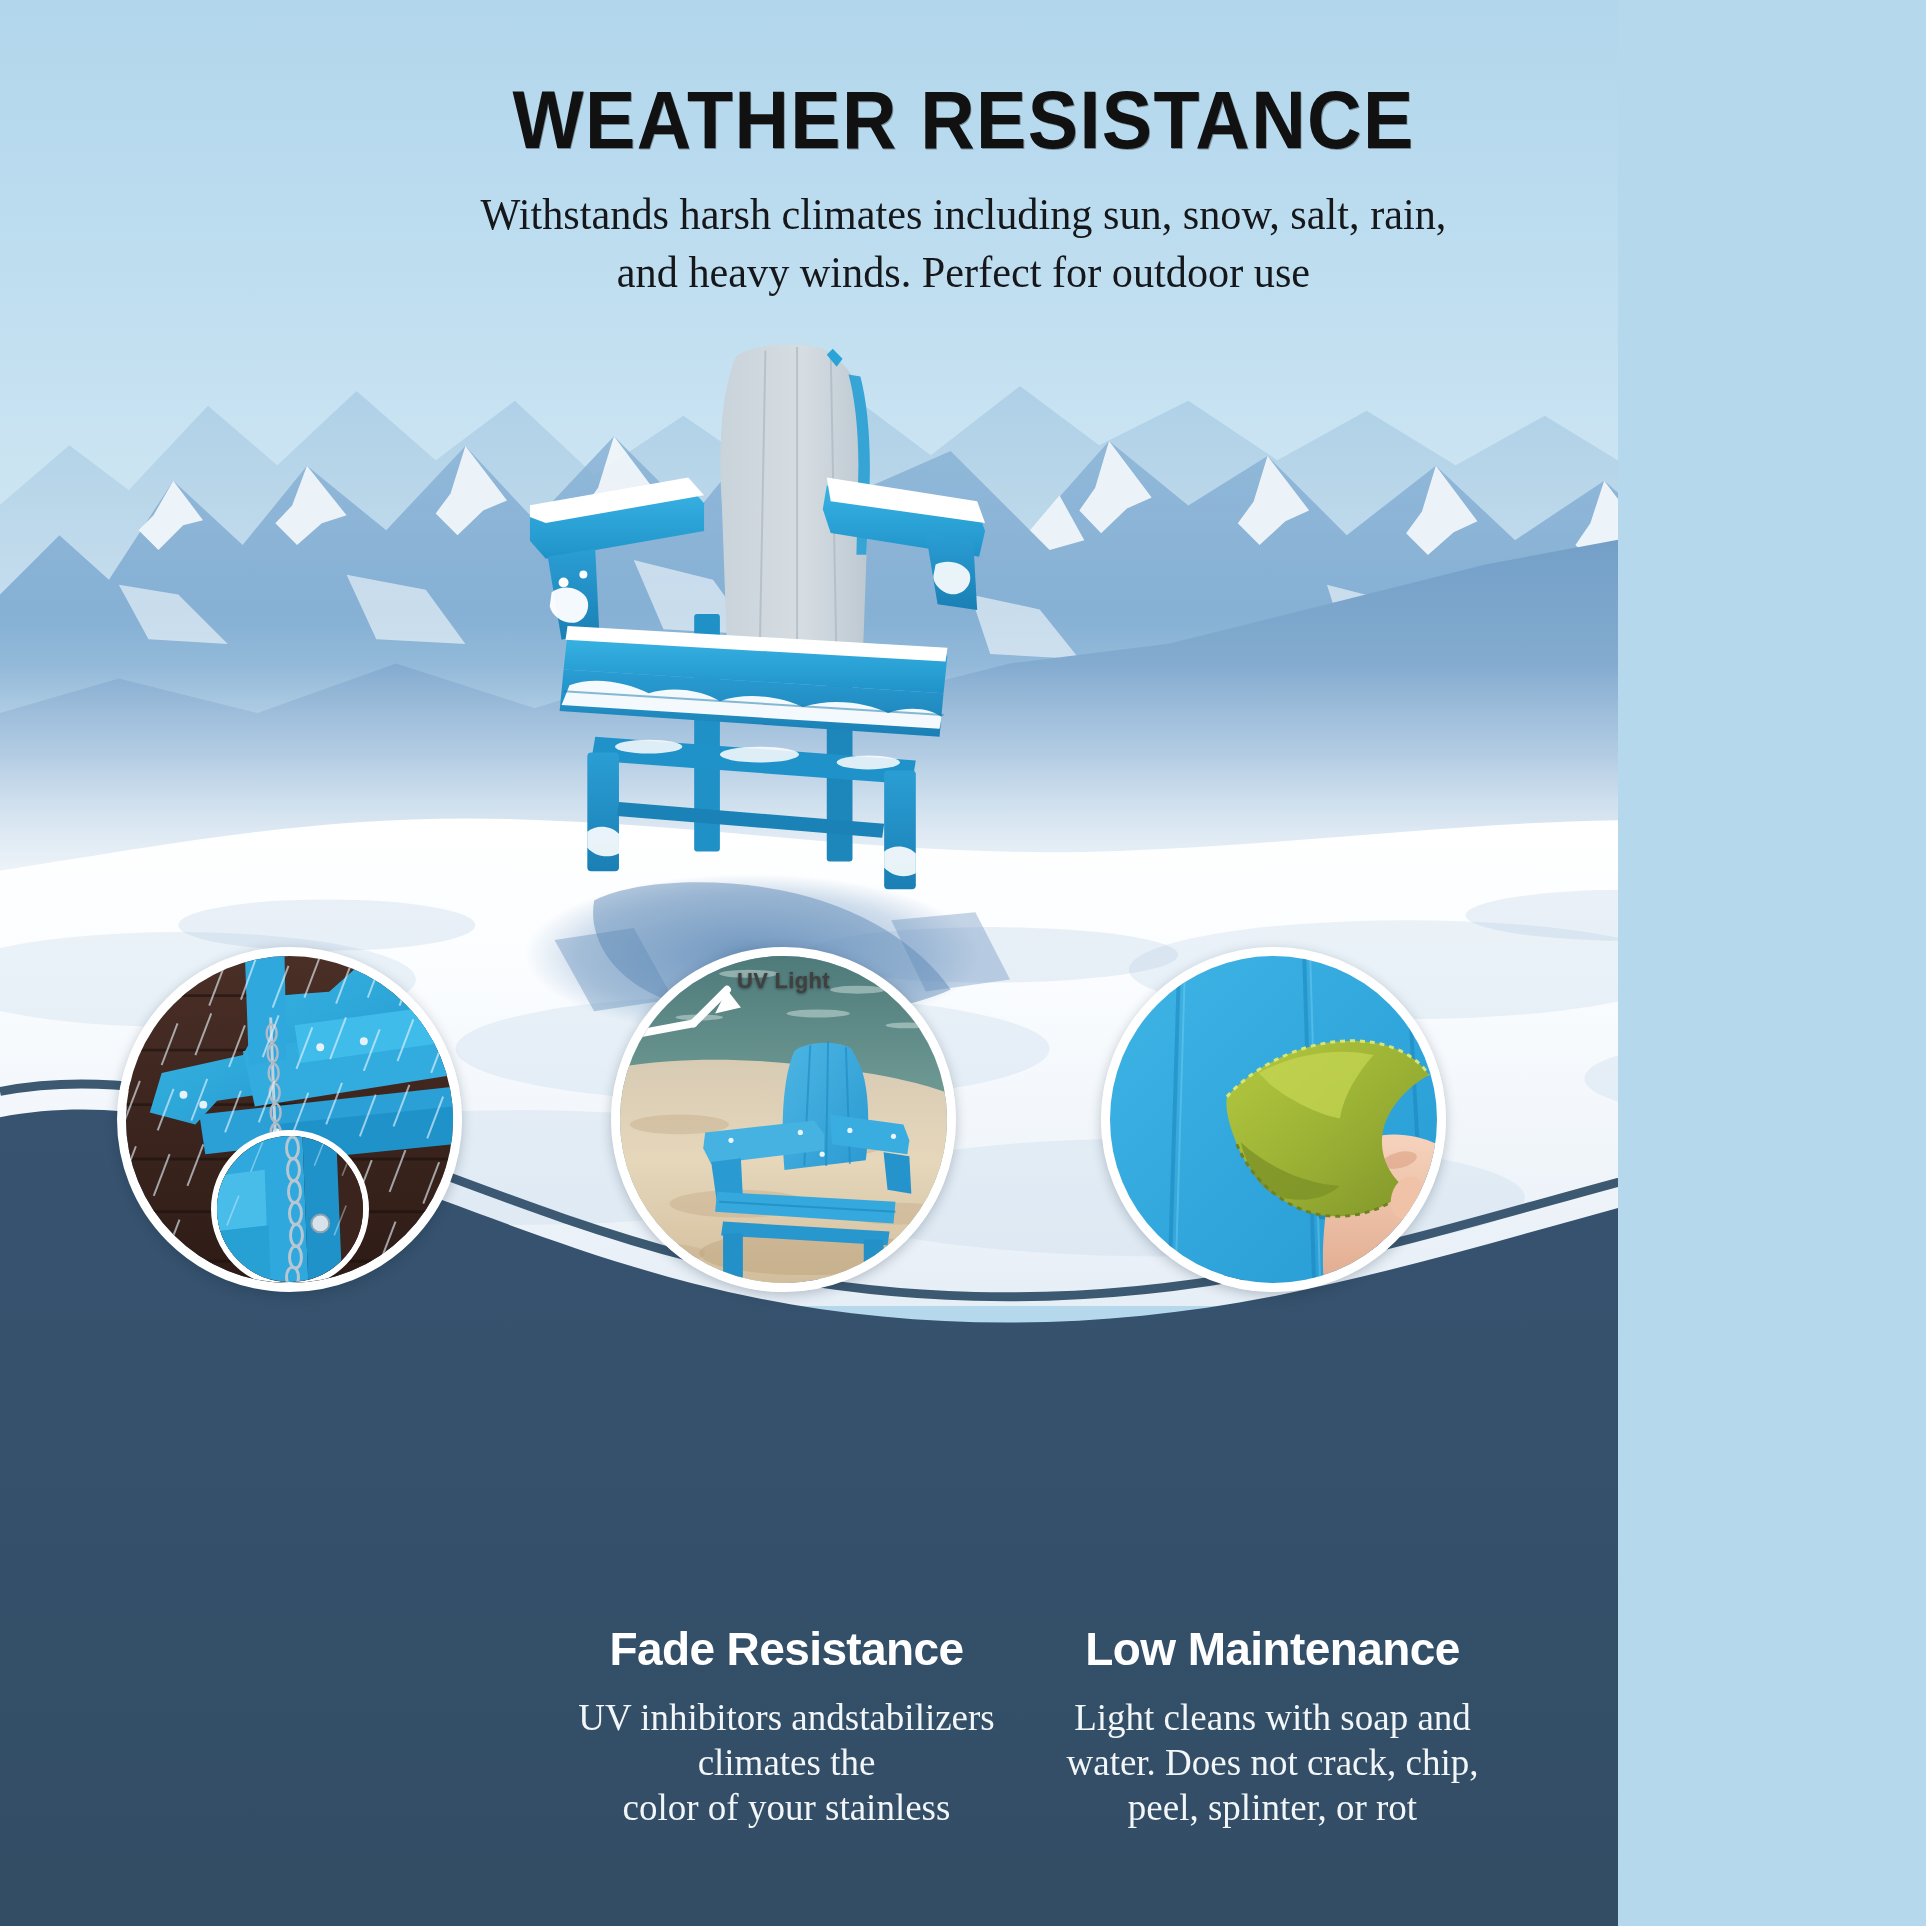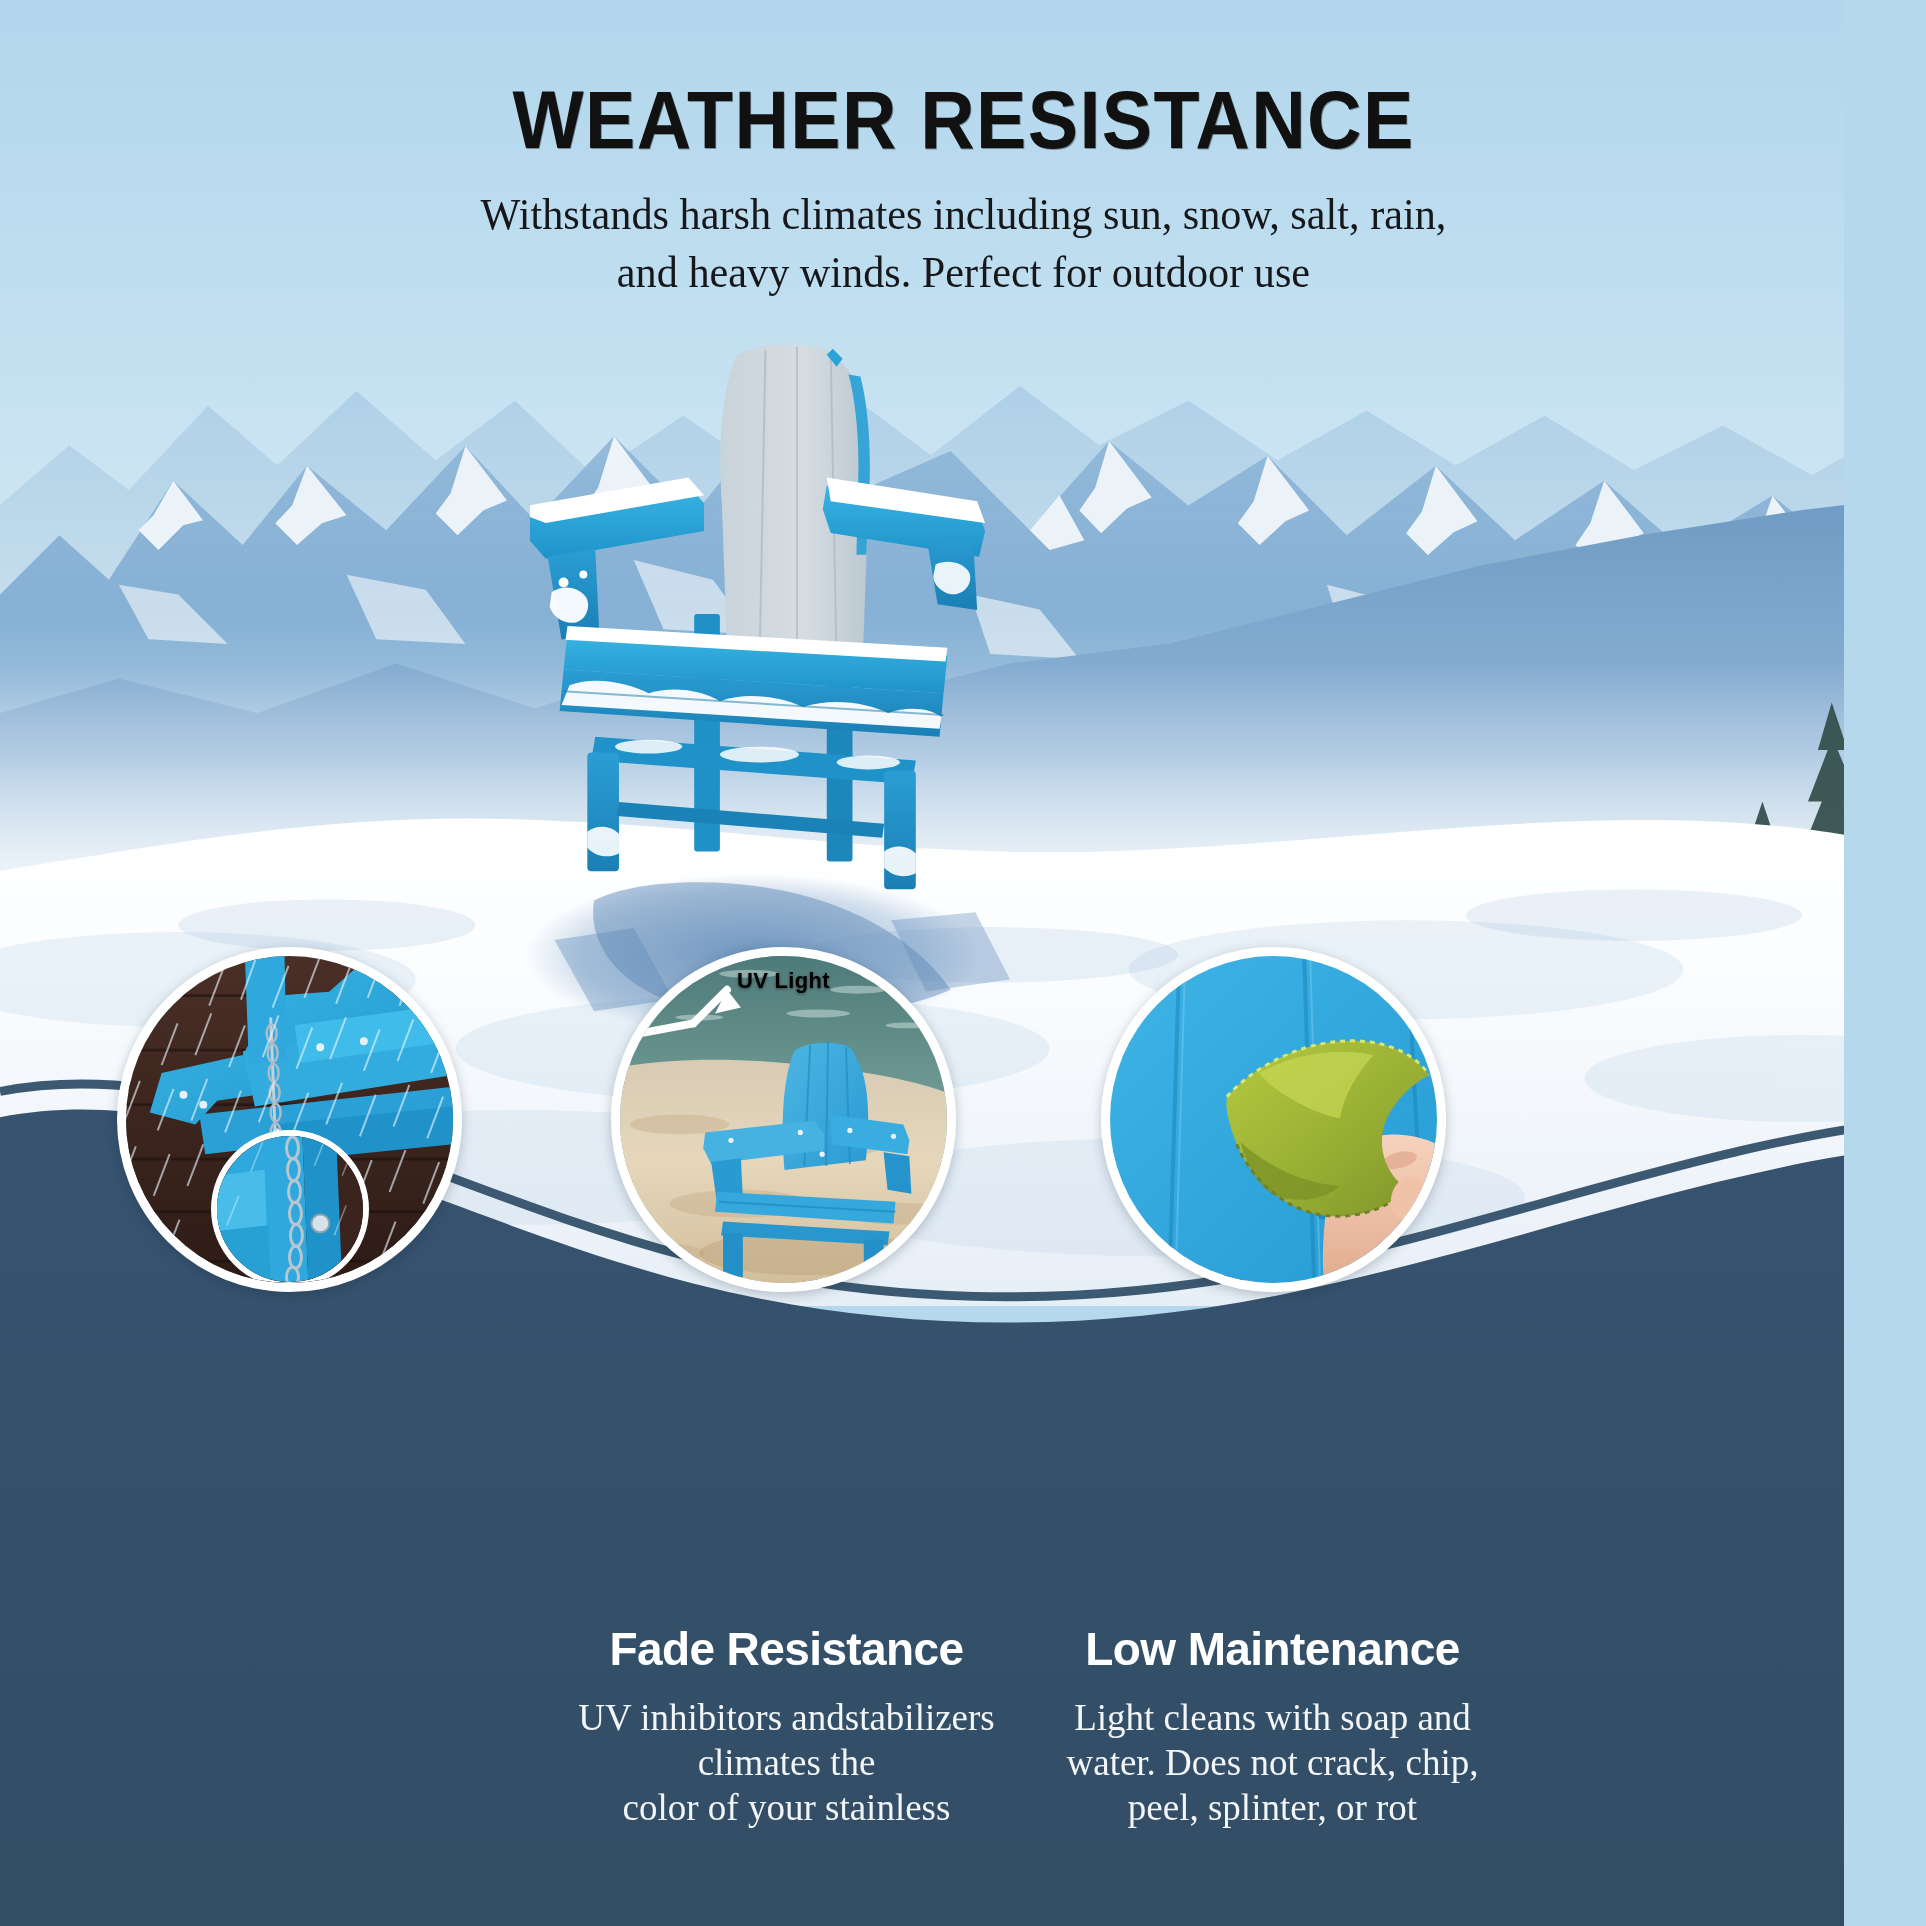--- a/index.html
+++ b/index.html
@@ -2,21 +2,21 @@
 <html><head>
 <meta charset="utf-8">
 <style>
   * { margin:0; padding:0; box-sizing:border-box; }
   html,body { width:1927px; height:1927px; overflow:hidden; }
   body {
     font-family:"Liberation Sans", sans-serif;
     background:#b5d8ed;
     position:relative;
   }
-  #stage { position:absolute; inset:0; width:1844px; height:1927px; overflow:hidden; }
+  #stage { position:absolute; inset:0; width:1618px; height:1927px; overflow:hidden; }
 
   
   .sky {
     position:absolute; left:0; top:0; width:1927px; height:1020px;
     background:linear-gradient(180deg,#b2d6ec 0%,#bfdef0 28%,#cfe6f3 52%,#dfeef7 70%,#eef5fb 88%,#f6fafd 100%);
   }
 
   
   .mtn-layer { position:absolute; left:0; width:1927px; }
   .mtn-far { top:297px; height:455px; opacity:.55; }
@@ -61,21 +61,21 @@
   .c2 { left:611px; top:947px; width:345px; height:345px; }
   .c3 { left:1101px; top:947px; width:345px; height:345px; }
 
   .inset-circle {
     position:absolute; left:85px; top:174px; width:158px; height:158px;
     border-radius:50%; border:6px solid #fff; overflow:hidden; z-index:5;
   }
 
   .uv-label {
     position:absolute; left:117px; top:12px; z-index:9;
-    color:#000000; font-size:22px; font-weight:600;
+    color:#404040; font-size:22px; font-weight:600;
     font-family:"Liberation Sans", sans-serif;
     text-shadow:0 1px 3px rgba(0,0,0,.45);
     letter-spacing:0.3px;
     text-align:right;
   }
 
   
   .feat { position:absolute; text-align:center; z-index:35; width:465px; }
   .f1 { left:64px;  top:1624px; }
   .f2 { left:554px; top:1624px; }

